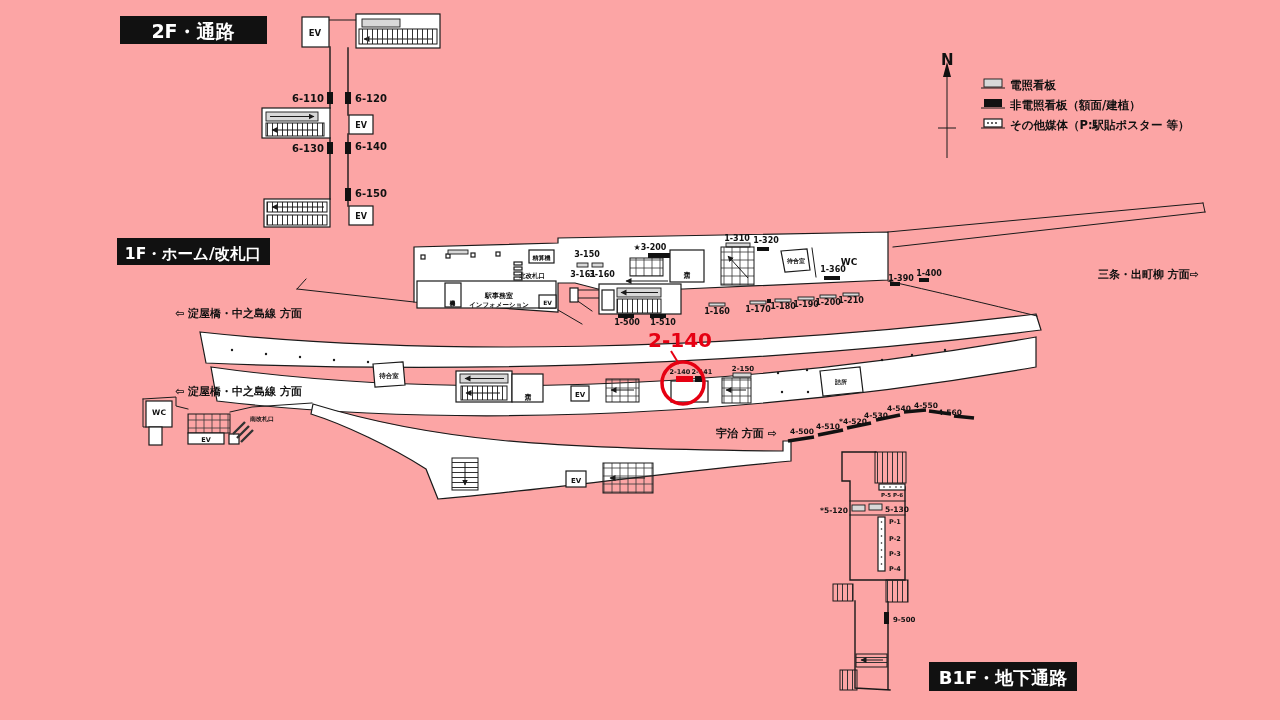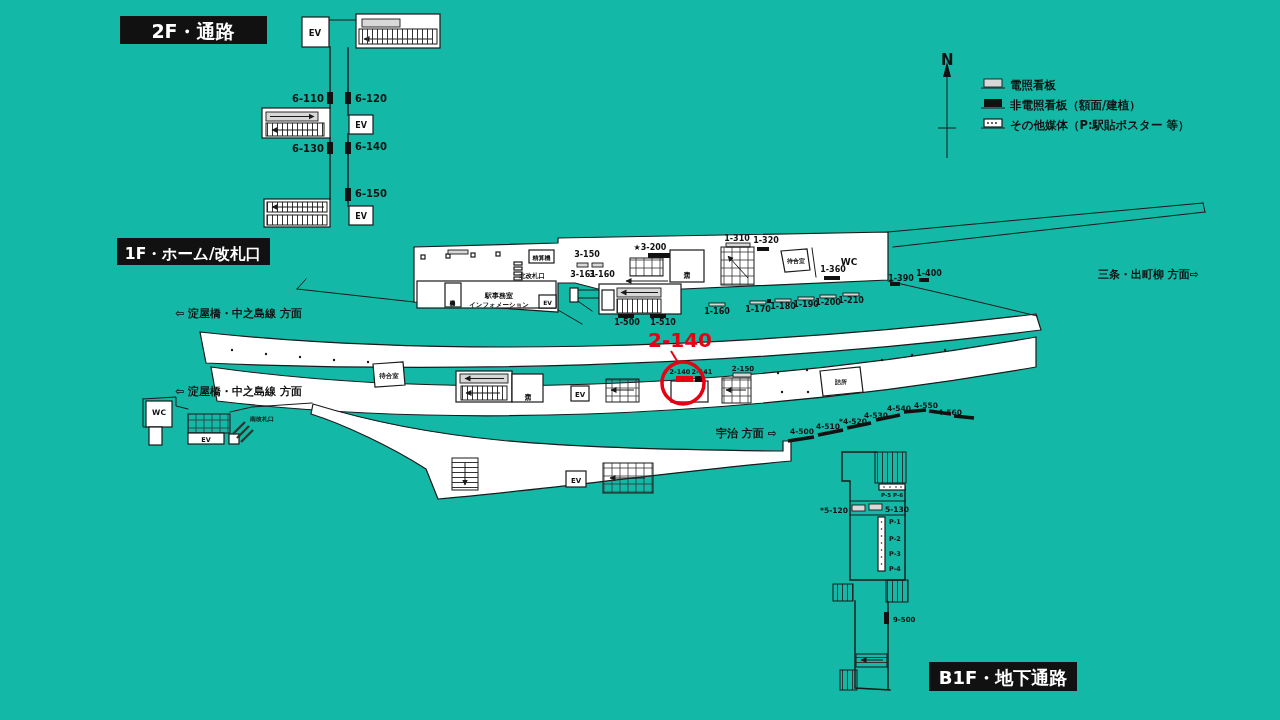--- a/index.html
+++ b/index.html
@@ -1,16 +1,16 @@
 <!DOCTYPE html>
 <html><head>
 <meta charset="utf-8">
 <style>
   html,body{margin:0;padding:0;background:#fff;}
-  .stage{position:relative;width:1280px;height:720px;background:#14b8a6;overflow:hidden;
+  .stage{position:relative;width:1280px;height:720px;background:#fca5a5;overflow:hidden;
          font-family:"DejaVu Sans","Liberation Sans",sans-serif;}
   .stage svg{position:absolute;left:0;top:0;}
   .t{font-family:"DejaVu Sans","Liberation Sans",sans-serif;font-weight:700;}
   .wall{fill:none;stroke:#1a1a1a;stroke-width:1.4;stroke-linecap:square;}
   .thin{stroke-width:1;}
   .box{fill:#fff;stroke:#1a1a1a;stroke-width:1.2;}
   .band{fill:#fff;stroke:#1a1a1a;stroke-width:1.2;}
   .lit{fill:#d8d8d8;stroke:#1a1a1a;stroke-width:0.9;}
   .unlit{fill:#111;stroke:none;}
   .stair{stroke:#1a1a1a;stroke-width:1;}

